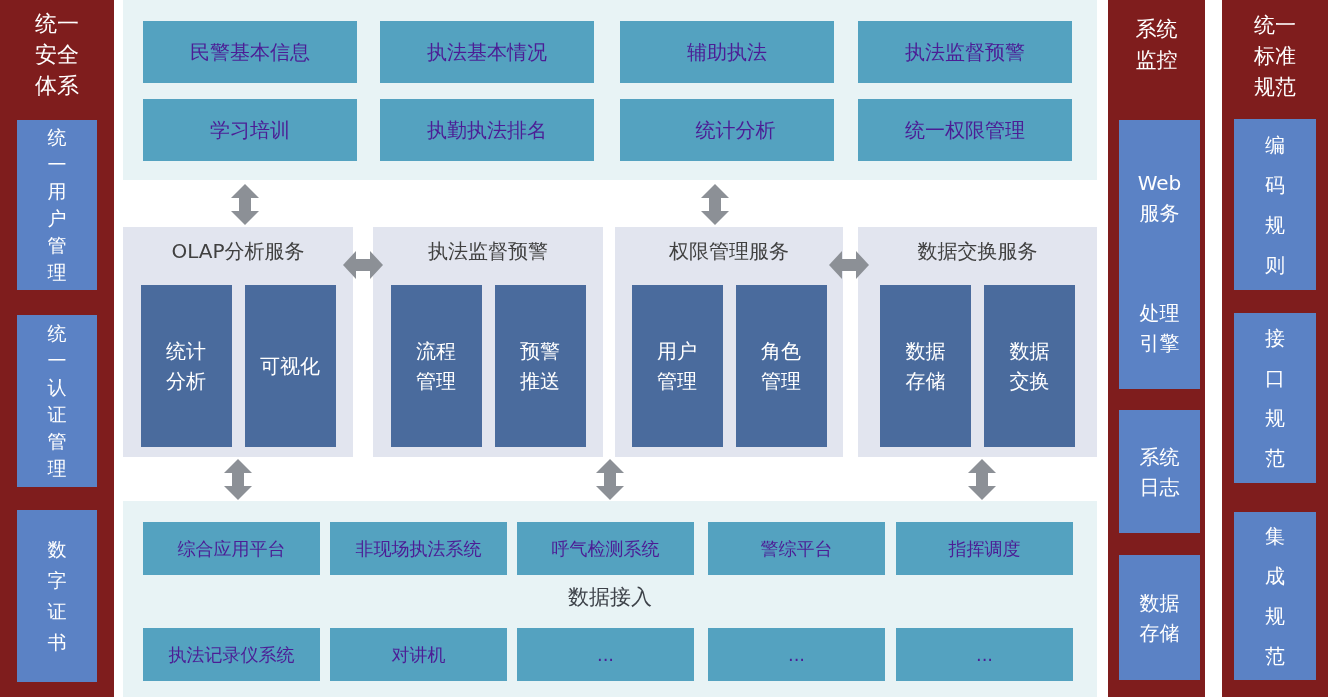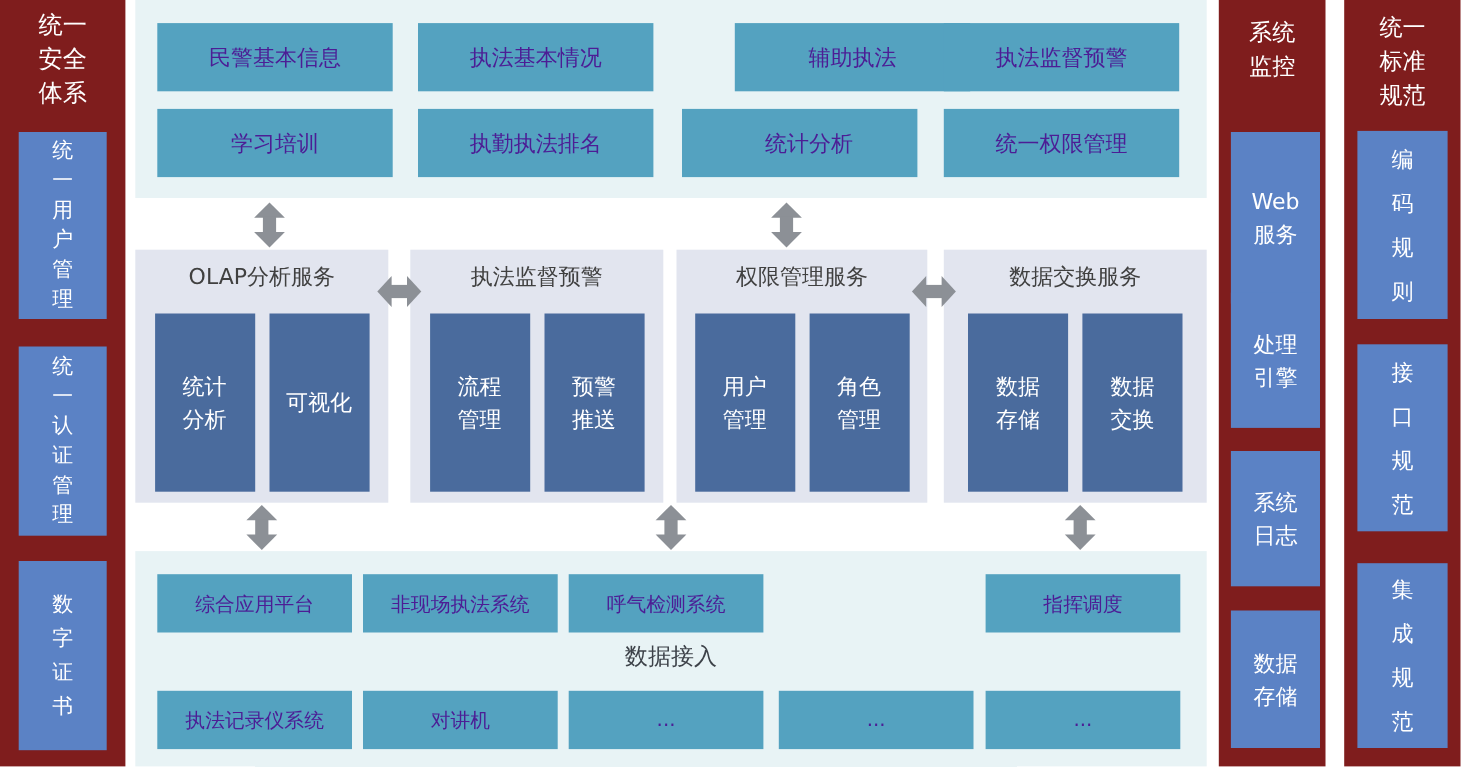--- a/index.html
+++ b/index.html
@@ -112,21 +112,21 @@
 理</div>
     <div class="blue-box v4s pre" style="left:17px; top:510px; width:80px; height:172px;">数
 字
 证
 书</div>
   </div>
 
   <div id="app-layer">
     <div class="teal-box app-box" style="left:20px;  top:21px;">民警基本信息</div>
     <div class="teal-box app-box" style="left:257px; top:21px;">执法基本情况</div>
-    <div class="teal-box app-box" style="left:497px; top:21px;margin-left:48px;">辅助执法</div>
+    <div class="teal-box app-box" style="left:497px; top:21px;">辅助执法</div>
     <div class="teal-box app-box" style="left:735px; top:21px;">执法监督预警</div>
     <div class="teal-box app-box" style="left:20px;  top:99px;">学习培训</div>
     <div class="teal-box app-box" style="left:257px; top:99px;">执勤执法排名</div>
     <div class="teal-box app-box" style="left:497px; top:99px;padding-left:17px;">统计分析</div>
     <div class="teal-box app-box" style="left:735px; top:99px;">统一权限管理</div>
   </div>
 
   <div class="varrow" style="left:231px; top:184px;">
       <span class="bar"></span>
     </div>
@@ -184,20 +184,21 @@
       <span class="bar"></span>
     </div>
   <div class="varrow" style="left:968px; top:459px;">
       <span class="bar"></span>
     </div>
 
   <div id="access-layer">
     <div class="teal-box acc-box" style="left:20px;  top:21px;">综合应用平台</div>
     <div class="teal-box acc-box" style="left:207px; top:21px;">非现场执法系统</div>
     <div class="teal-box acc-box" style="left:394px; top:21px;">呼气检测系统</div>
+    <div class="teal-box acc-box" style="left:585px; top:21px;">警综平台</div>
     <div class="teal-box acc-box" style="left:773px; top:21px;">指挥调度</div>
 
     <div id="access-title">数据接入</div>
 
     <div class="teal-box acc-box" style="left:20px;  top:127px;">执法记录仪系统</div>
     <div class="teal-box acc-box" style="left:207px; top:127px;">对讲机</div>
     <div class="teal-box acc-box" style="left:394px; top:127px;">...</div>
     <div class="teal-box acc-box" style="left:585px; top:127px;">...</div>
     <div class="teal-box acc-box" style="left:773px; top:127px;">...</div>
   </div>

